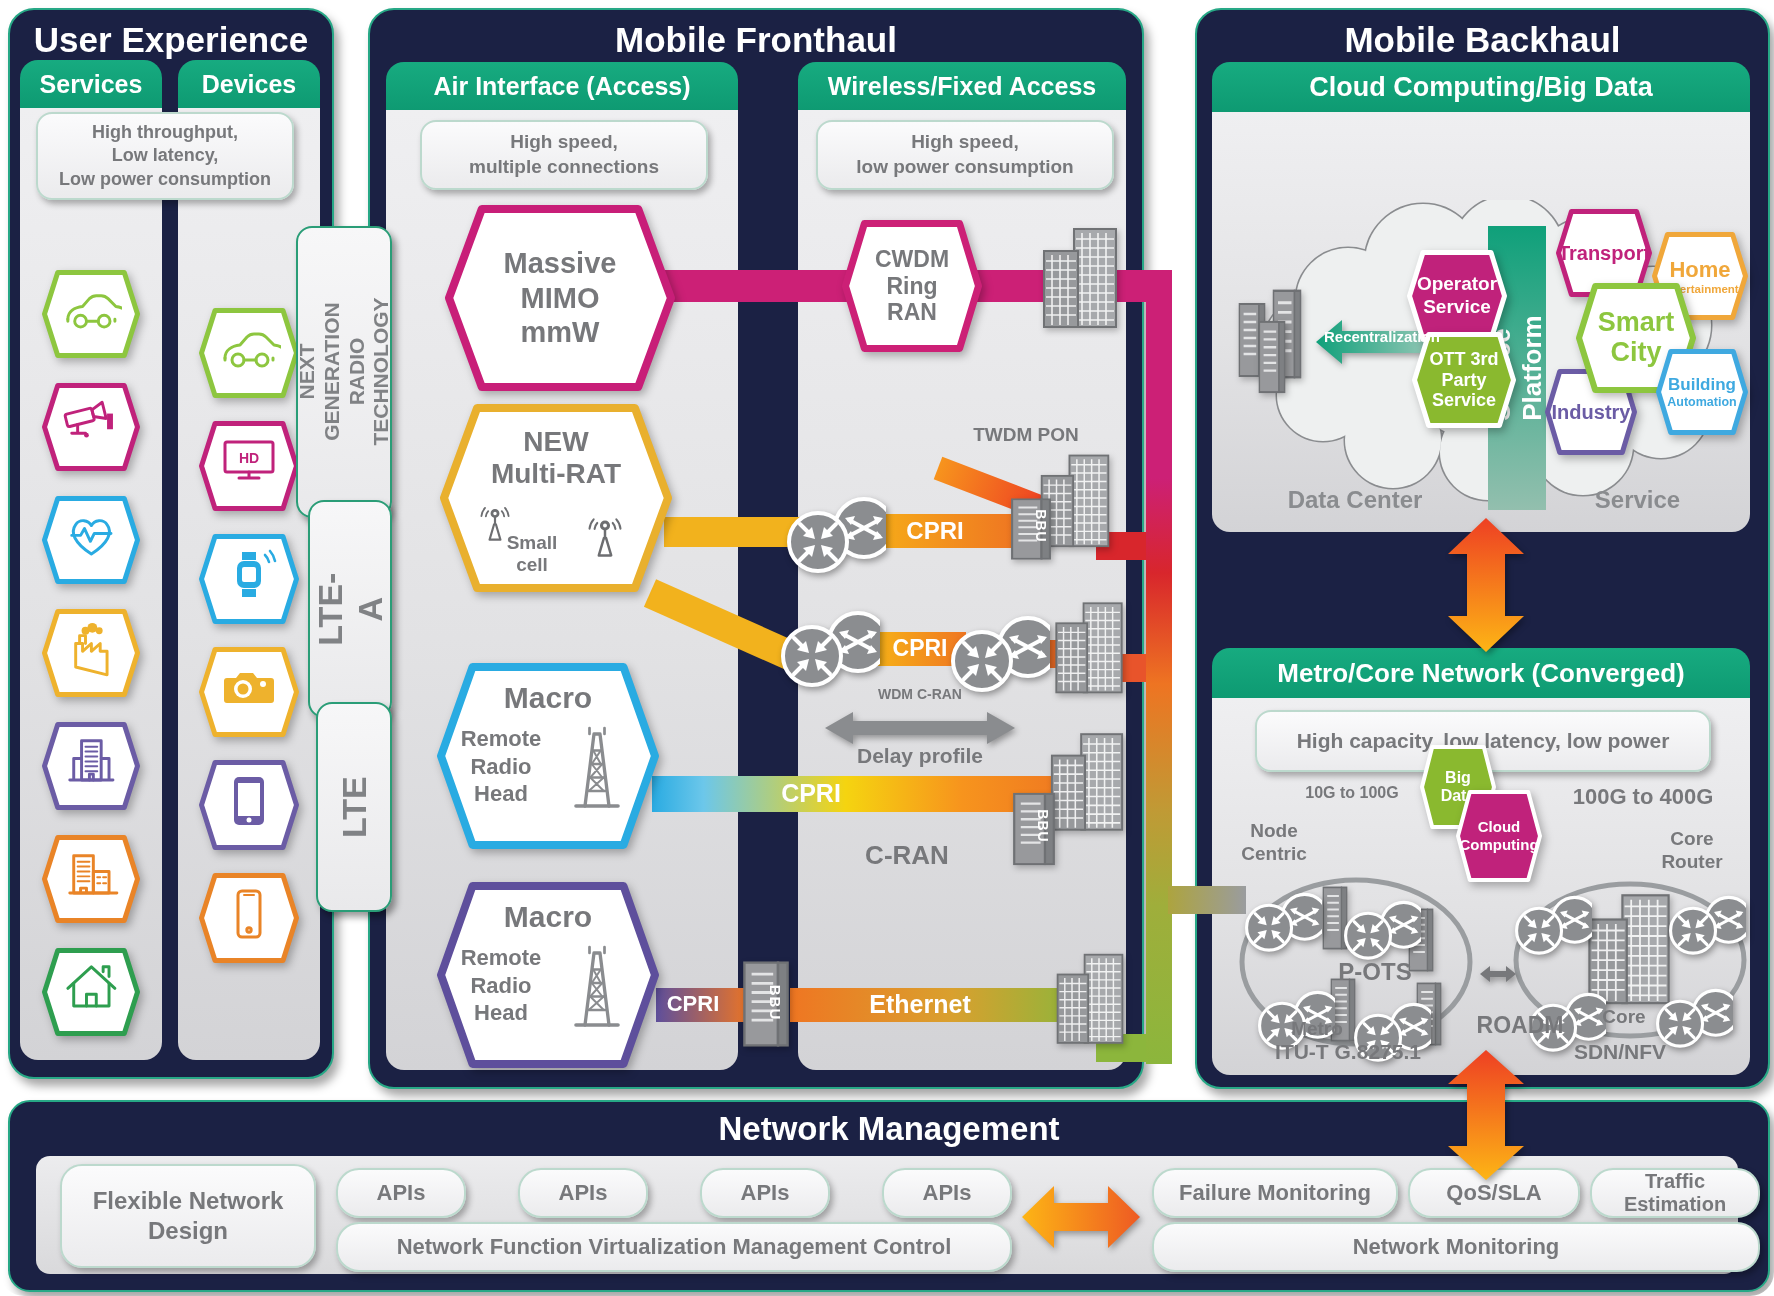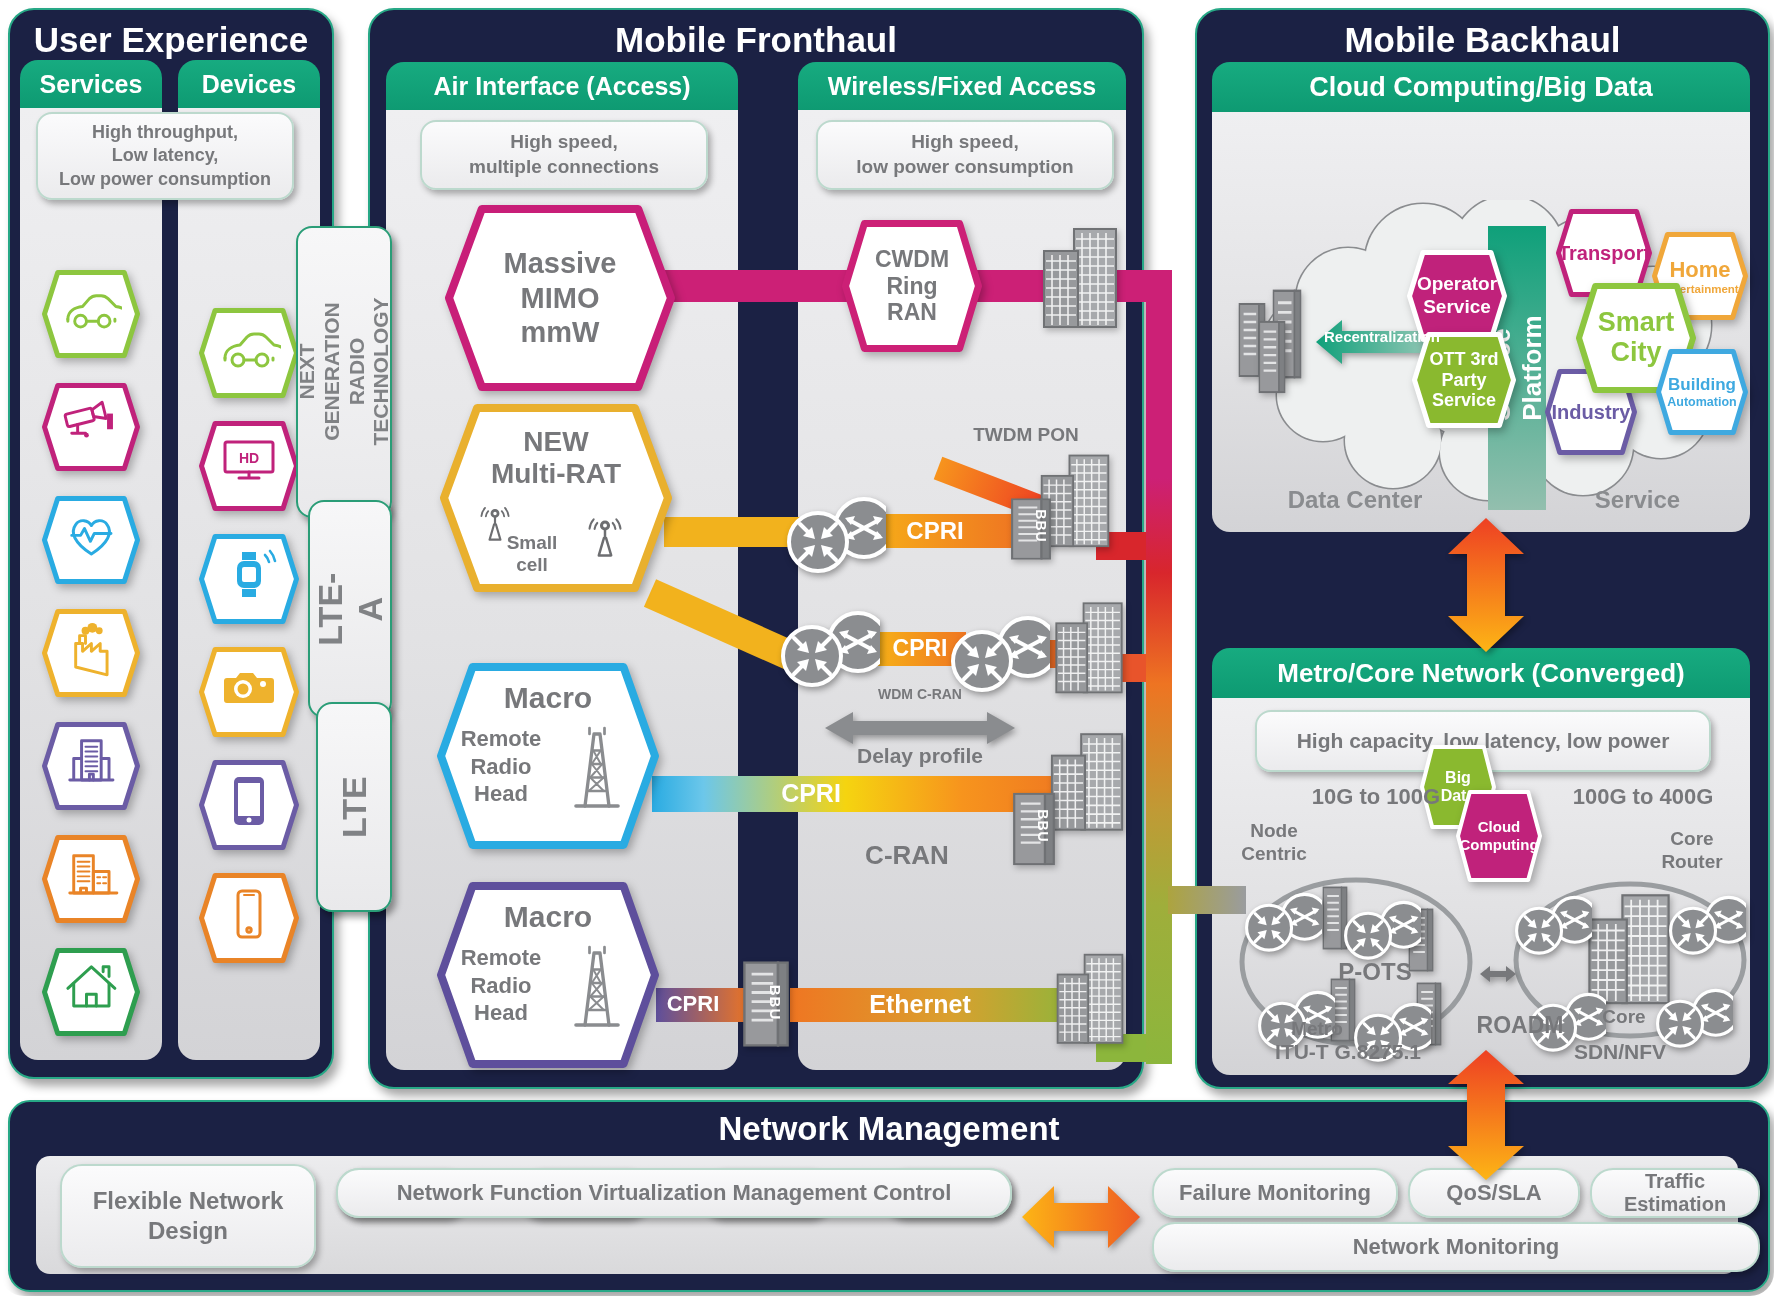--- a/index.html
+++ b/index.html
@@ -610,21 +610,21 @@
   </svg>
 
   <div class="col-header" style="left:1212px;top:648px;width:538px;height:50px;font-size:26px;border-radius:18px 18px 0 0;">
     <span>Metro/Core Network (Converged)</span>
   </div>
   <div class="col-body" style="left:1212px;top:698px;width:538px;height:377px;"></div>
   <div class="pill" style="left:1255px;top:710px;width:452px;height:58px;font-size:21px;">
     <span>High capacity, low latency, low power</span>
   </div>
 
-  <div class="glabel" style="left:1282px;top:784px;width:140px;font-size:22px;margin-left:24px;">10G to 100G</div>
+  <div class="glabel" style="left:1282px;top:784px;width:140px;font-size:16px;">10G to 100G</div>
   <div class="glabel" style="left:1566px;top:784px;width:154px;font-size:22px;">100G to 400G</div>
 
   <div class="hexagon" style="left:1420px;top:745px;width:76px;height:84px;--hc:#ffffff;--hsw:4;--hf:#8ab92f;z-index:5;">
       <svg viewBox="0 0 76 84" class="hexbg">
         <polygon points="12.2,2.0 63.8,2.0 74.0,42.0 63.8,82.0 12.2,82.0 2.0,42.0" fill="#8ab92f" stroke="#ffffff" stroke-width="4" stroke-linejoin="round"></polygon>
       </svg>
     <div class="hx-content ctr wlabel pre" style="position:absolute;font-size:16px;line-height:1.15;">Big
 Data</div>
   </div>
   <div class="hexagon" style="left:1456px;top:790px;width:86px;height:92px;--hc:#ffffff;--hsw:4;--hf:#c0227b;z-index:6;">
@@ -754,21 +754,21 @@
   </div>
   <div class="pill" style="left:518px;top:1168px;width:126px;height:46px;font-size:22px;border-radius:23px;">
     <span>APIs</span>
   </div>
   <div class="pill" style="left:700px;top:1168px;width:126px;height:46px;font-size:22px;border-radius:23px;">
     <span>APIs</span>
   </div>
   <div class="pill" style="left:882px;top:1168px;width:126px;height:46px;font-size:22px;border-radius:23px;">
     <span>APIs</span>
   </div>
-  <div class="pill" style="left:336px;top:1168px;width:672px;height:46px;font-size:22px;border-radius:23px;">
+  <div class="pill" style="left:336px;top:1222px;width:672px;height:46px;font-size:22px;border-radius:23px;">
     <span>Network Function Virtualization Management Control</span>
   </div>
 
   <svg class="arrow-svg" style="left:1022px;top:1186px;width:118px;height:62px;" viewBox="0 0 118 62">
     <defs>
         <linearGradient id="oag3" x1="0" y1="0" x2="1" y2="0">
           <stop offset="0" stop-color="#fdb515"></stop>
           <stop offset="1" stop-color="#ee5a23"></stop>
         </linearGradient>
       </defs>

